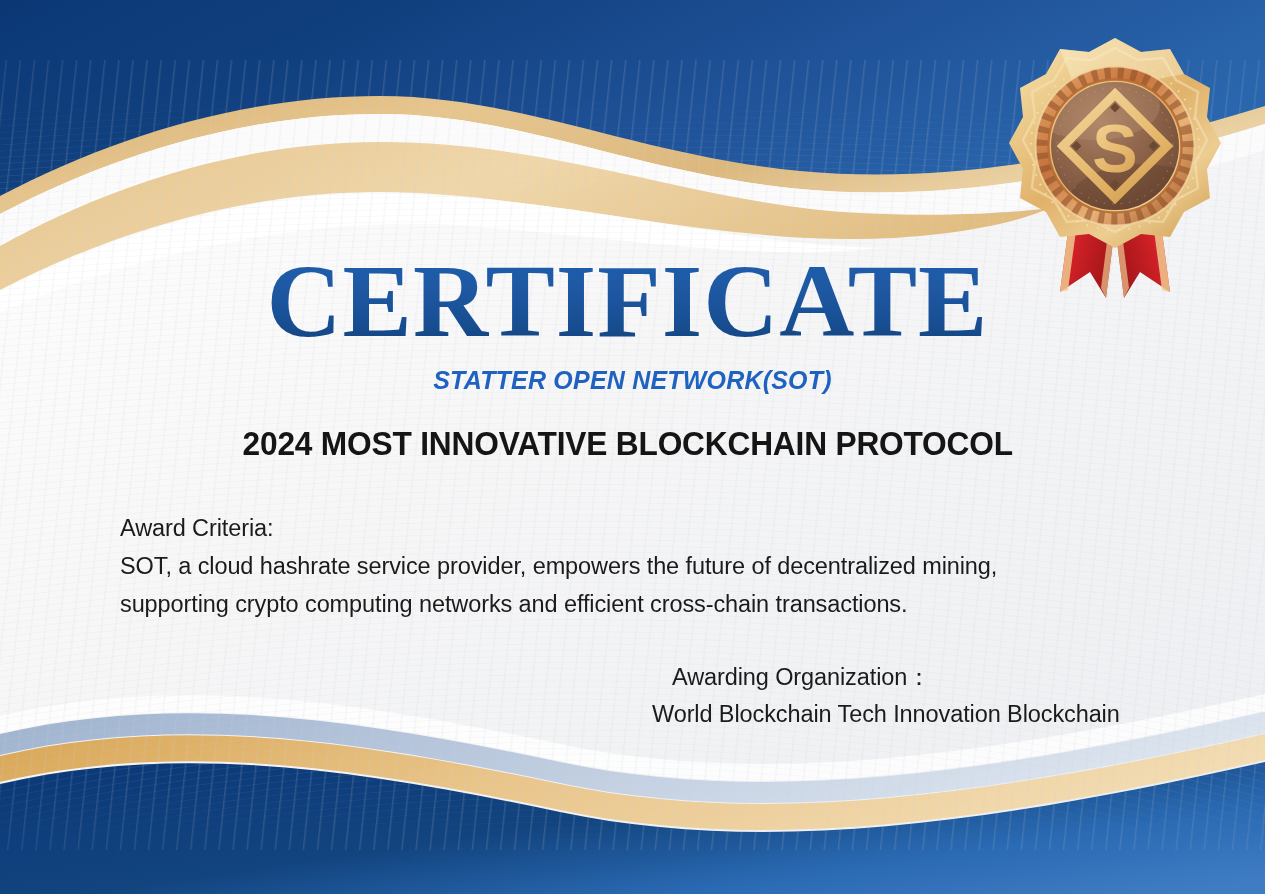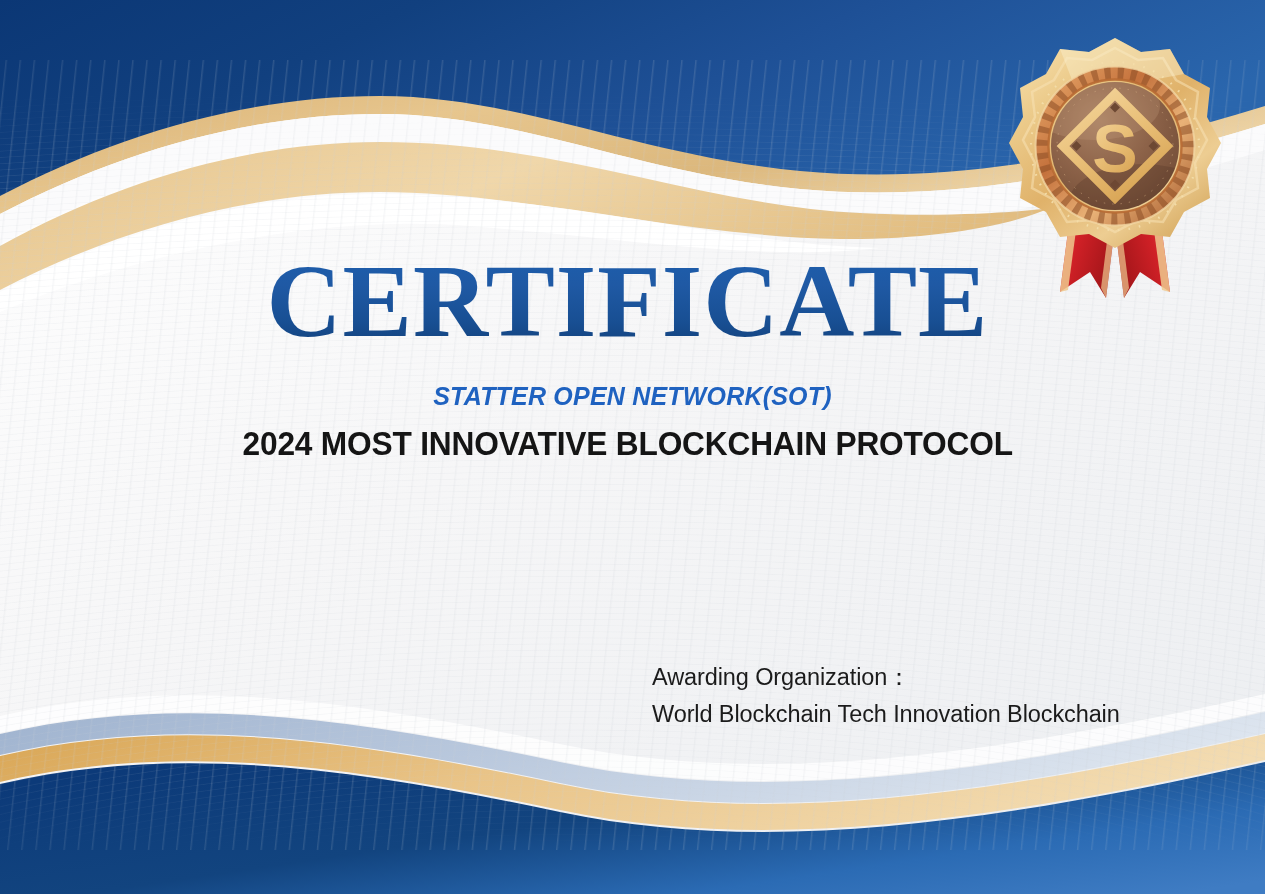--- a/index.html
+++ b/index.html
@@ -81,21 +81,21 @@
     background:linear-gradient(180deg,#1d5fae 0%,#1f59a4 35%,#184f93 70%,#123f78 100%);
     -webkit-background-clip:text;
             background-clip:text;
     color:transparent;
     -webkit-text-fill-color:transparent;
     white-space:nowrap;
   }
 
   .cert-subtitle{
     position:absolute;
-    left:0; top:382px;
+    left:0; top:366px;
     width:1265px;
     text-align:center;
     color:#1f62c0;
     font-weight:700;
     font-style:italic;
     font-size:25px;
     letter-spacing:.2px;
     white-space:nowrap;
   }
 
@@ -127,21 +127,21 @@
 
   .org-block{
     position:absolute;
     left:652px; top:659px;
     width:560px;
     color:#1b1b1b;
     font-size:23.5px;
     line-height:37px;
     letter-spacing:-.1px;
   }
-  .org-label{ display:block; }
+  .org-label{ display:block;margin-left:20px; }
   .org-name{ display:block; }
 
   
   .seal{
     position:absolute;
     left:1002px; top:36px;
     width:226px; height:275px;
   }
   .seal svg{ display:block; width:226px; height:275px; }
 </style>
@@ -254,20 +254,25 @@
   <div class="paper-texture2"></div>
 
   <div class="content">
 
     <div class="cert-title">CERTIFICATE</div>
 
     <div class="cert-subtitle">STATTER OPEN NETWORK(SOT)</div>
 
     <div class="cert-award">2024 MOST INNOVATIVE BLOCKCHAIN PROTOCOL</div>
 
+    <div class="criteria-block">
+      <span class="criteria-label">Award Criteria:</span>
+      <span class="criteria-text">SOT, a cloud hashrate service provider, empowers the future of decentralized mining,</span>
+      <span class="criteria-text">supporting crypto computing networks and efficient cross-chain transactions.</span>
+    </div>
 
     <div class="org-block">
       <span class="org-label">Awarding Organization：</span>
       <span class="org-name">World Blockchain Tech Innovation Blockchain</span>
     </div>
   </div>
 
   <div class="seal">
     <svg viewBox="0 0 226 275">
       <defs>

